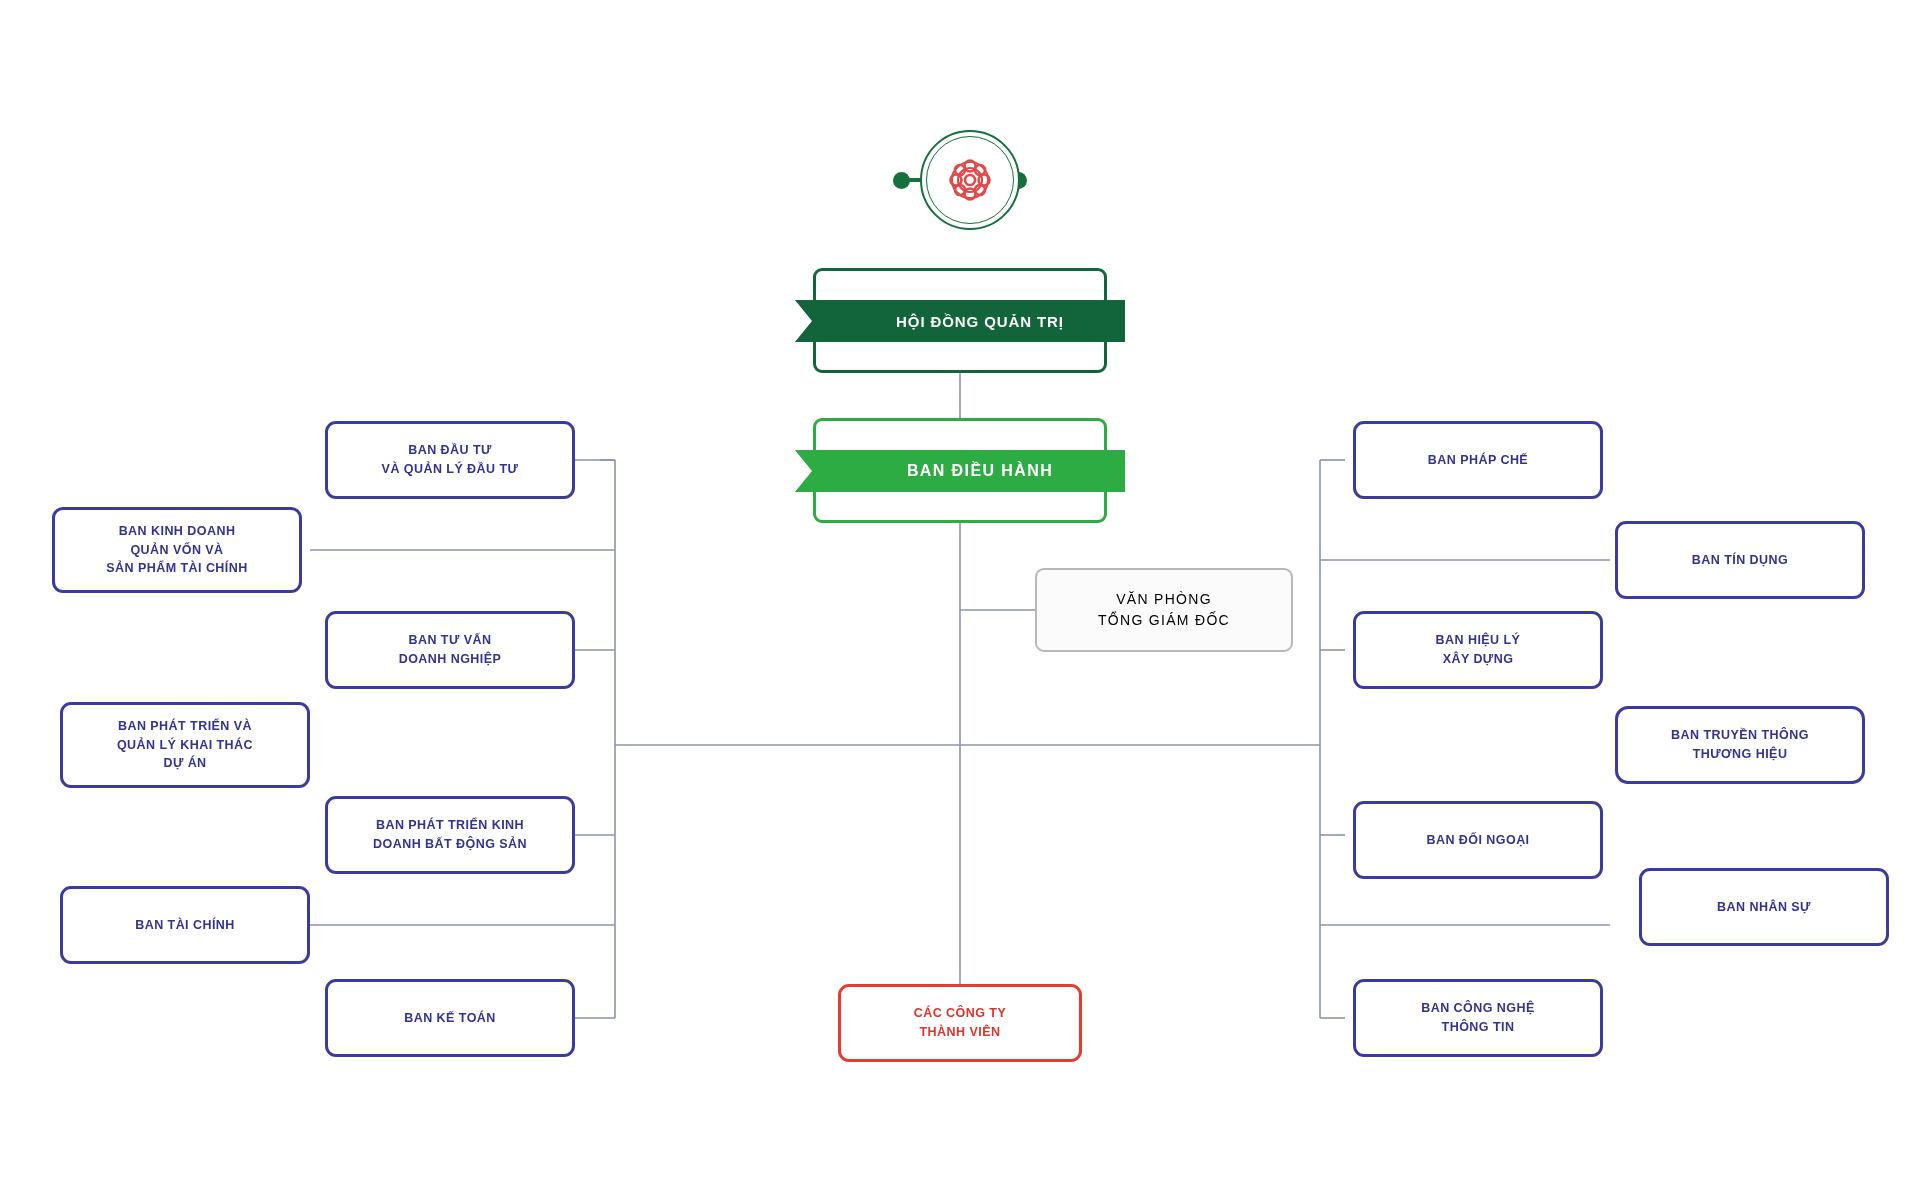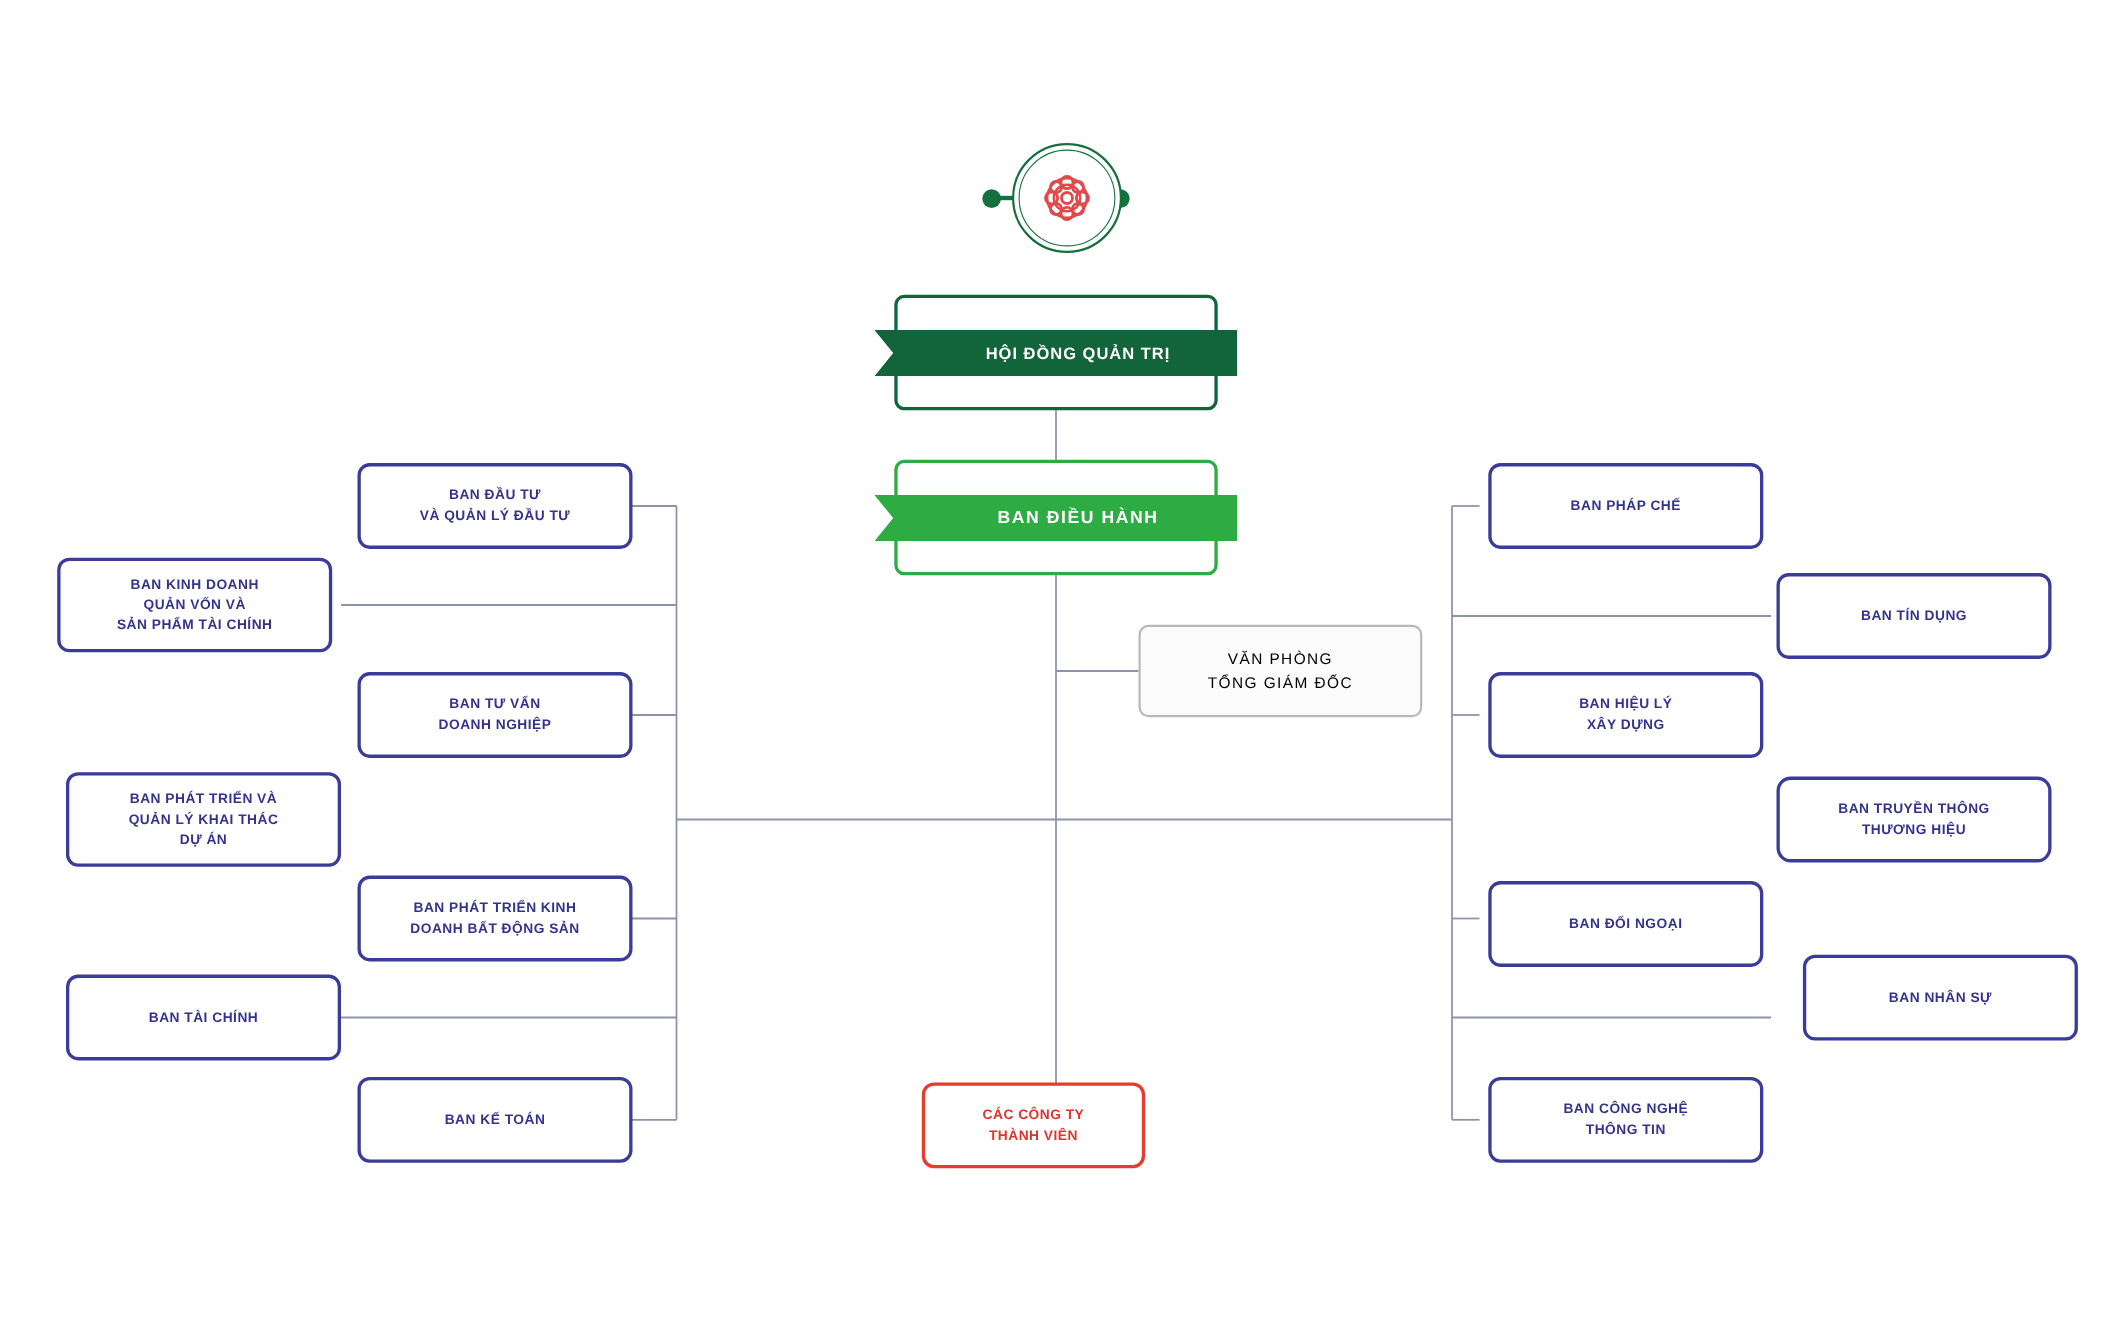--- a/index.html
+++ b/index.html
@@ -227,21 +227,21 @@
     </div>
   </div>
 
   <div class="unit gray" style="left:1035px; top:568px; width:258px; height:84px;">
     <div class="unit-label">
       <span>VĂN PHÒNG</span><br>
       <span>TỔNG GIÁM ĐỐC</span>
     </div>
   </div>
 
-  <div class="unit red" style="left:838px; top:984px; width:203px; height:78px;">
+  <div class="unit red" style="left:838px; top:984px; width:244px; height:78px;">
     <div class="unit-label">
       <span>CÁC CÔNG TY</span><br>
       <span>THÀNH VIÊN</span>
     </div>
   </div>
 
   <div class="unit tall" style="left:52px; top:507px;">
     <div class="unit-label"><span>BAN KINH DOANH</span><br><span>QUẢN VỐN VÀ</span><br><span>SẢN PHẨM TÀI CHÍNH</span></div>
   </div>
 

